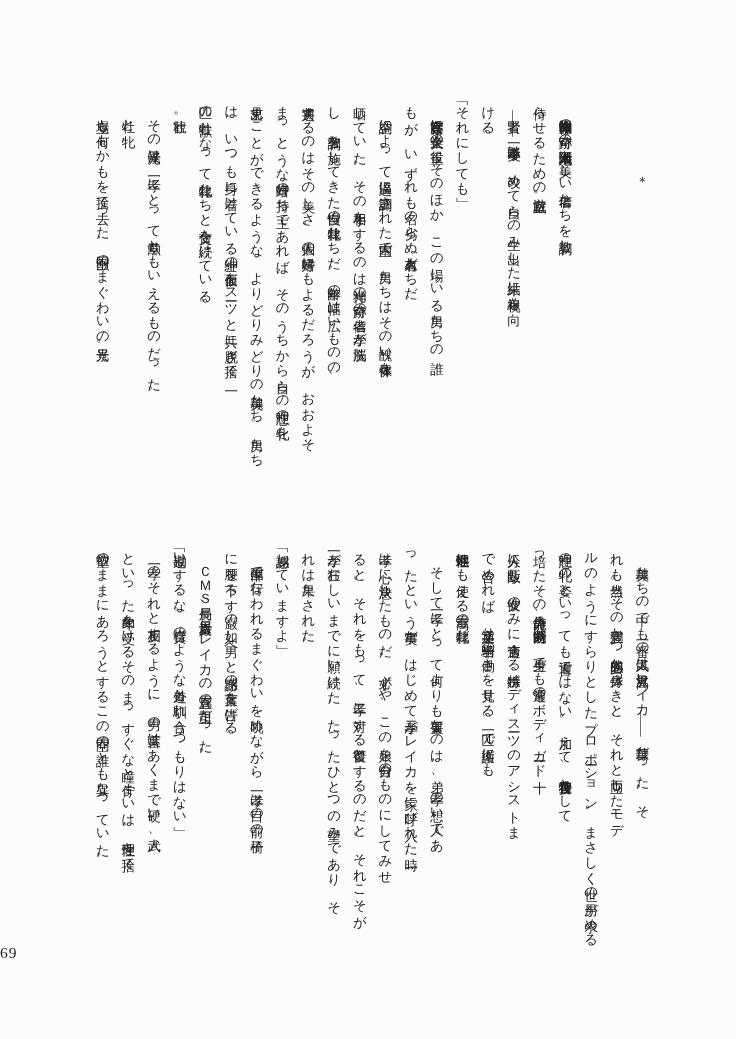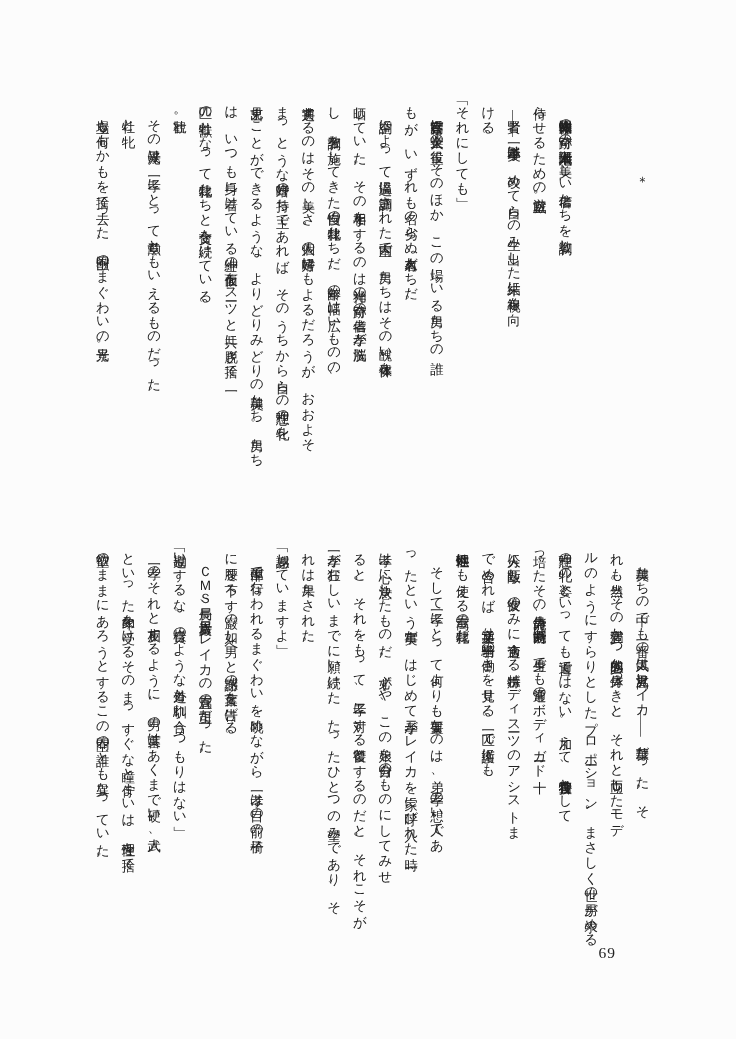--- a/index.html
+++ b/index.html
@@ -27,21 +27,21 @@
   .band-bottom { top:544px; height:404px; }
   .band p { margin:0; padding:0; }
   .band p.indent { text-indent:13.4px; }          
   .band p.separator {                              
     padding-top:70px;
     margin-left:51.4px;                            
   }
   .page-number {
     position:absolute;
     top:944px; left:0; width:616px;
-    text-align:right;
+    text-align:left;
     font-size:15.5px;
     letter-spacing:1px;
   }
 </style>
 </head>
 <body>
 
 <div class="page" style="background: rgb(252, 252, 252); color: rgb(33, 33, 33);">
   <div class="band band-top">
       <p class="separator">＊</p>

